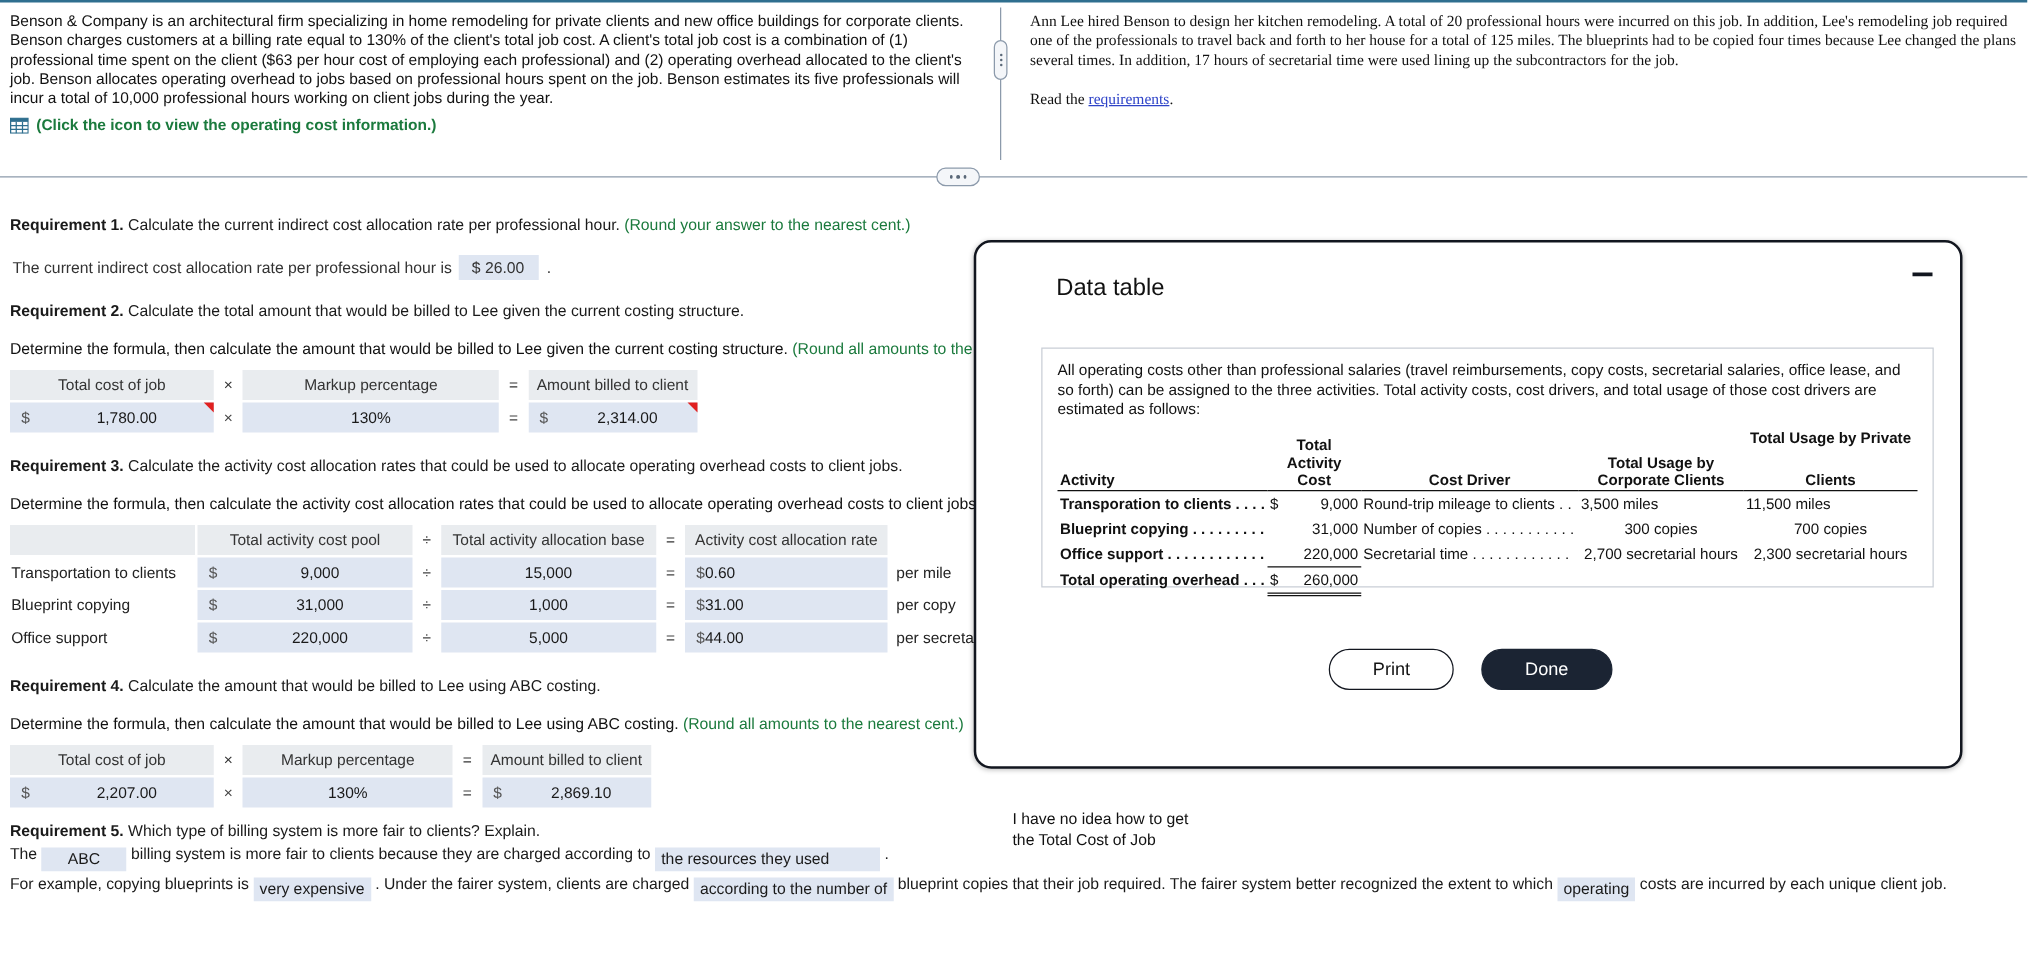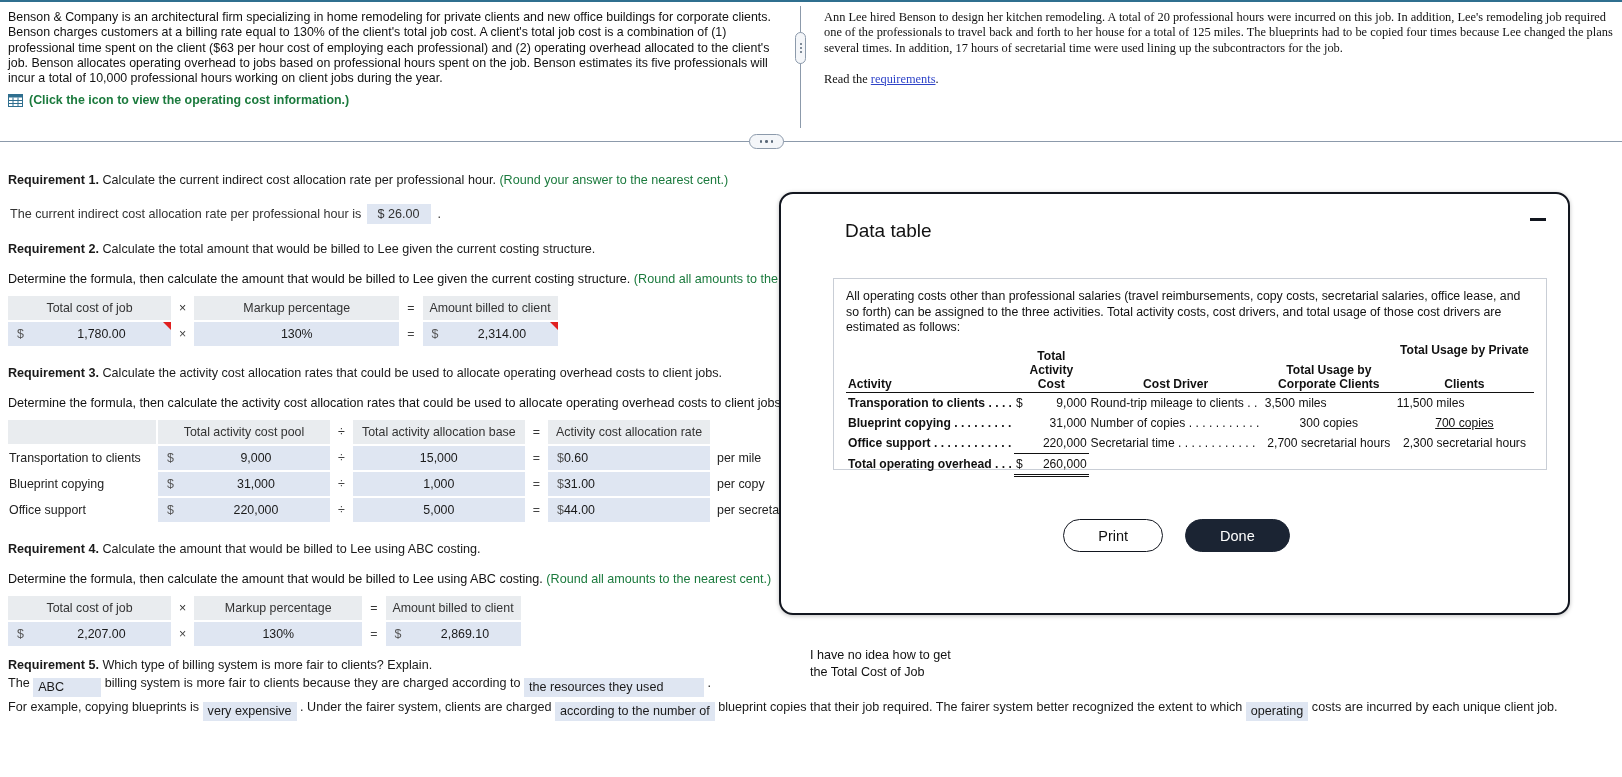--- a/index.html
+++ b/index.html
@@ -332,21 +332,21 @@
   </tbody>
     </table>
 </div>
 
 <p class="req5">
   <b>Requirement 5.</b><span> Which type of billing system is more fair to clients? Explain.</span>
 </p>
 
 <div class="line1">
   <span>The</span>
-  <span class="fill" style="min-width:68px;">ABC</span>
+  <span class="fill" style="min-width:68px;text-align:center;">ABC</span>
   <span>billing system is more fair to clients because they are charged according to</span>
   <span class="fill" style="min-width:180px;">the resources they used</span>
   <span>.</span>
 </div>
 
 <div class="line2">
   <span>For example, copying blueprints is</span>
   <span class="fill" style="min-width:92px;">very expensive</span>
   <span>. Under the fairer system, clients are charged</span>
   <span class="fill" style="min-width:150px;">according to the number of</span>
@@ -401,21 +401,21 @@
         <td class="nowrap" style="text-align:left;">11,500 miles</td>
       </tr>
 
       <tr>
         <td class="lead" style="font-weight:bold;">Blueprint copying . . . . . . . . .</td>
         <td style="text-align:right;">
           <span style="float:left;"></span><span>31,000</span>
         </td>
         <td class="nowrap">Number of copies . . . . . . . . . . .</td>
         <td class="nowrap" style="text-align:center;">300 copies</td>
-        <td class="nowrap" style="text-align:center;text-decoration:underline;">700 copies</td>
+        <td class="nowrap" style="text-align:center;">700 copies</td>
       </tr>
 
       <tr>
         <td class="lead" style="font-weight:bold;">Office support . . . . . . . . . . . .</td>
         <td class="ul-single" style="text-align:right;">
           <span>220,000</span>
         </td>
         <td class="nowrap" style="vertical-align:bottom;">Secretarial time . . . . . . . . . . . .</td>
         <td class="nowrap" style="text-align:center; vertical-align:bottom;">2,700 secretarial hours</td>
         <td class="nowrap" style="text-align:center; vertical-align:bottom;">2,300 secretarial hours</td>

